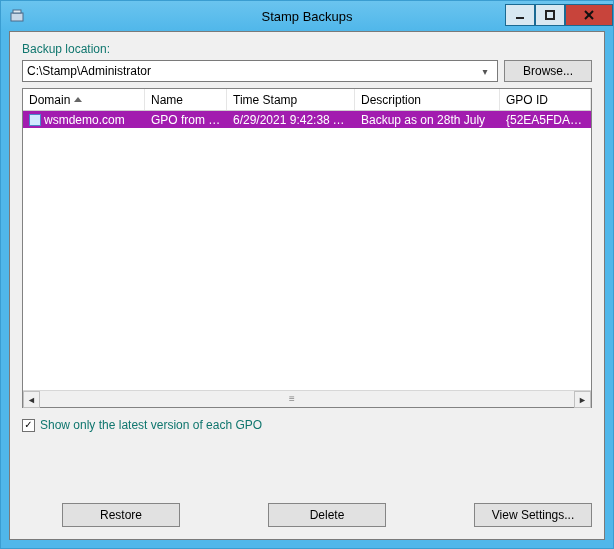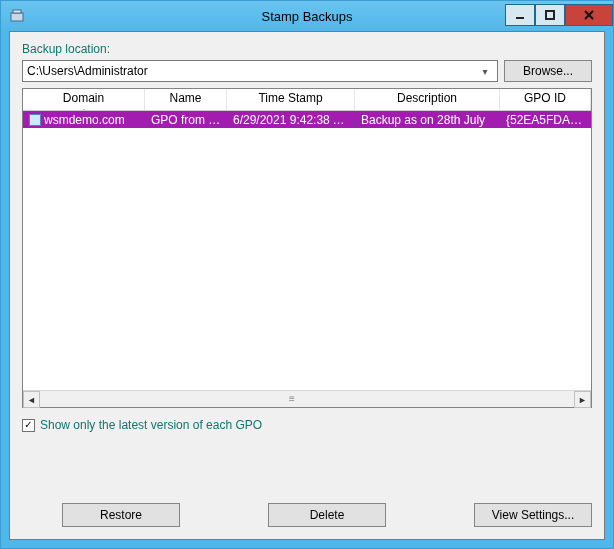--- a/index.html
+++ b/index.html
@@ -109,21 +109,20 @@
       height: 22px;
     }
     .lv-header {
       padding: 2px 6px;
       border-right: 1px solid #e5e5e5;
       display: flex;
       align-items: center;
       gap: 4px;
       white-space: nowrap;
       overflow: hidden;
-      flex-direction: column;
     }
     .sort-indicator {
       width: 0; height: 0;
       border-left: 4px solid transparent;
       border-right: 4px solid transparent;
       border-bottom: 5px solid #666;
     }
     .lv-body {
       flex: 1;
       overflow: hidden;
@@ -251,21 +250,21 @@
       </div>
     </div>
   </div>
 
   <div class="client">
 
     <div class="label">Backup location:</div>
 
     <div class="row" style="margin-top:4px;">
       <div class="combobox">
-        <span style="flex:1;">C:\Users\Administrator</span>
+        <span style="flex:1;">C:\Stamp\Administrator</span>
         <span class="combo-arrow">▾</span>
       </div>
       <button class="browse-btn">Browse...</button>
     </div>
 
 
     <div class="listview-container" style="margin-top:2px;">
       <div class="lv-headers">
         <div class="lv-header col-domain">
           <span>Domain</span>

